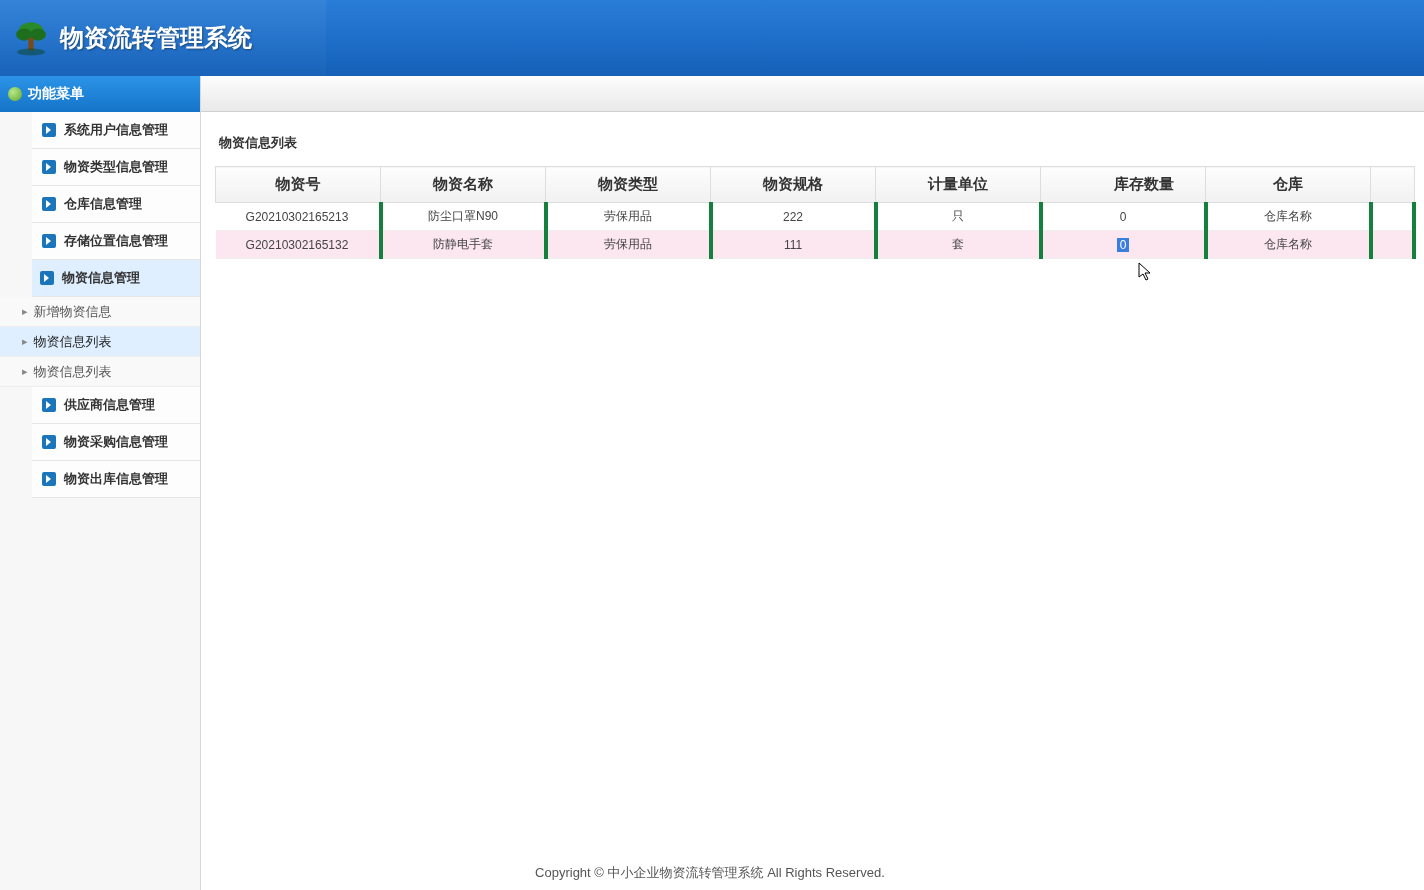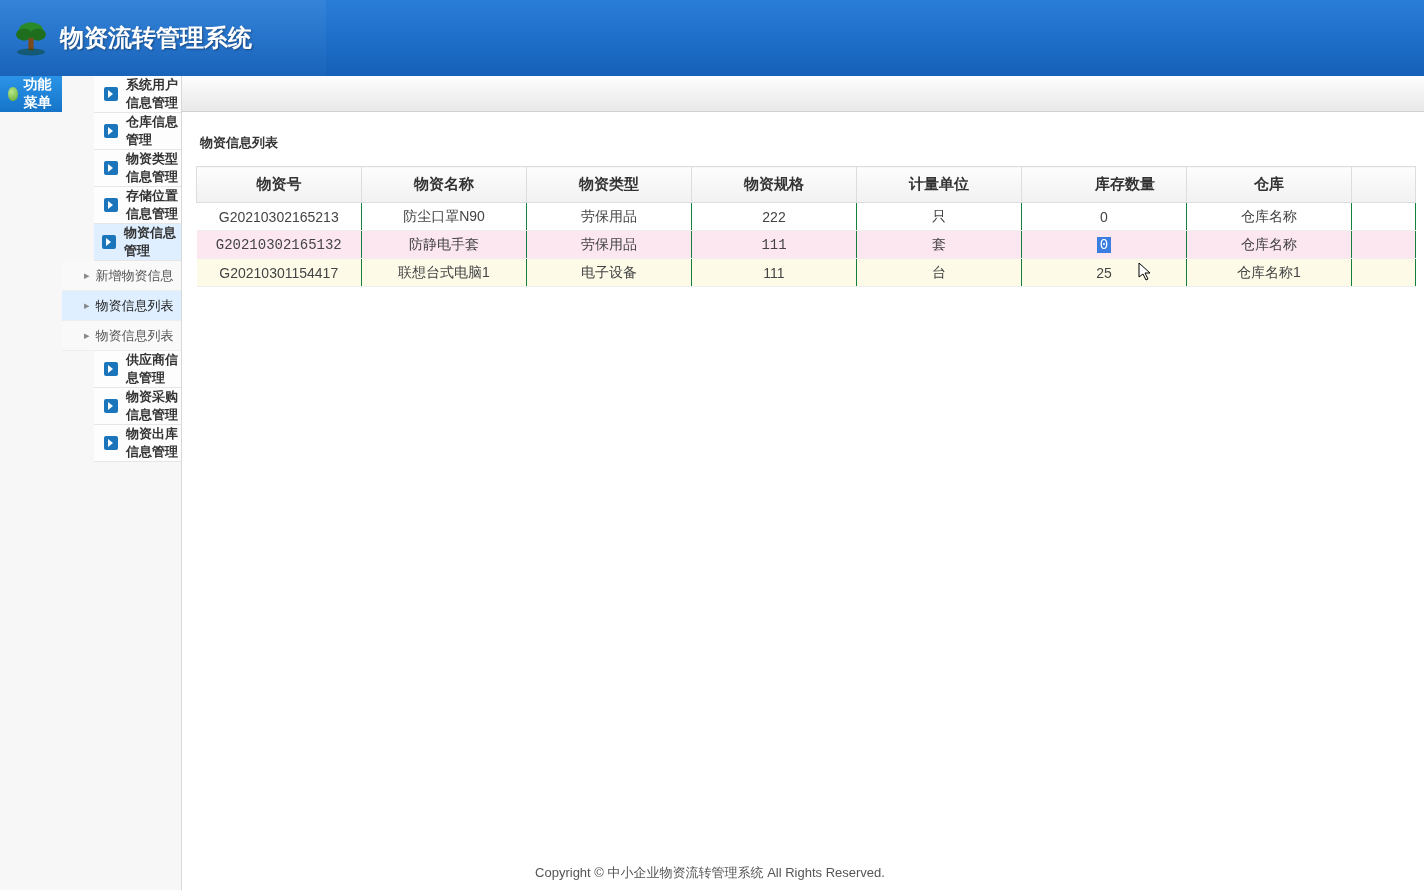--- a/index.html
+++ b/index.html
@@ -28,25 +28,25 @@
       position: absolute;
       left: 0; top: 0;
       width: 326px; height: 76px;
       background: linear-gradient(to bottom, rgba(255,255,255,0.05), rgba(255,255,255,0.02));
       z-index: 0;
     }
     
     .layout { display: flex; height: calc(100% - 76px); }
     
     .sidebar {
-      width: 182px;
+      width: 201px;
       background: #f7f7f7;
       border-right: 1px solid #d8d8d8;
       display: flex;
-      flex-direction: row;
+      flex-direction: column;
     }
     .sidebar-header {
       height: 36px;
       background: linear-gradient(to bottom, #2b94e8, #1574c8);
       color: #fff;
       display: flex;
       align-items: center;
       padding-left: 8px;
       font-size: 14px;
       font-weight: bold;
@@ -136,38 +136,38 @@
       border: 1px solid #ddd;
       height: 36px;
       font-weight: bold;
       color: #333;
       font-size: 15px;
       text-align: center;
     }
     table.data-table td {
       border: 1px solid #eee;
       border-left: none;
-      border-right: 1px solid #15803d;
+      border-right: 4px solid #15803d;
       height: 28px;
       text-align: center;
       color: #444;
-      font-size: 14px;
+      font-size: 12px;
       margin-top: 44px;
     }
     table.data-table tbody tr:first-child td { border-top: none; }
     .col-id    { width: 165px; }
     .col-name  { width: 165px; }
     .col-type  { width: 165px; }
     .col-spec  { width: 165px; }
     .col-unit  { width: 165px; }
     .col-stock { width: 165px; padding-left: 42px; }
     .col-wh    { width: 165px; }
     .col-extra { width: auto; }
     
-    tr.row-hover td { background: #fce7f1; font-family: Liberation Mono, monospace; }
+    tr.row-hover td { background: #fce7f1; }
     tr.row-alt td   { background: #fdfbe8; }
     .cell-selected {
       background: #3a7ee0;
       color: #fff;
       padding: 0 3px;
       display: inline-block;
     }
     
     .footer {
       position: absolute;
@@ -210,25 +210,25 @@
       <span class="sidebar-header-icon"></span>
       <span>功能菜单</span>
     </div>
     <div id="menu-root">
         <div class="menu-item">
           <span class="menu-icon"></span>
           <span>系统用户信息管理</span>
         </div>
         <div class="menu-item">
           <span class="menu-icon"></span>
+          <span>物资类型信息管理</span>
+        </div>
+        <div class="menu-item">
+          <span class="menu-icon"></span>
           <span>仓库信息管理</span>
-        </div>
-        <div class="menu-item">
-          <span class="menu-icon"></span>
-          <span>物资类型信息管理</span>
         </div>
         <div class="menu-item">
           <span class="menu-icon"></span>
           <span>存储位置信息管理</span>
         </div>
         <div class="menu-item expanded">
           <span class="menu-icon"></span>
           <span>物资信息管理</span>
         </div>
         <div class="submenu-item">
@@ -289,30 +289,20 @@
             <tr class="row-hover">
               <td>G20210302165132</td>
               <td>防静电手套</td>
               <td>劳保用品</td>
               <td>111</td>
               <td>套</td>
               <td><span class="cell-selected">0</span></td>
               <td>仓库名称</td>
               <td></td>
             </tr>
-            <tr class="row-alt">
-              <td>G20210301154417</td>
-              <td>联想台式电脑1</td>
-              <td>电子设备</td>
-              <td>111</td>
-              <td>台</td>
-              <td>25</td>
-              <td>仓库名称1</td>
-              <td></td>
-            </tr>
           </tbody>
       </table>
     </div>
   </div>
 </div>
 
 <div class="footer">Copyright © 中小企业物资流转管理系统 All Rights Reserved.</div>
 
 <div class="cursor-pointer">
   <svg viewBox="0 0 16 20">

